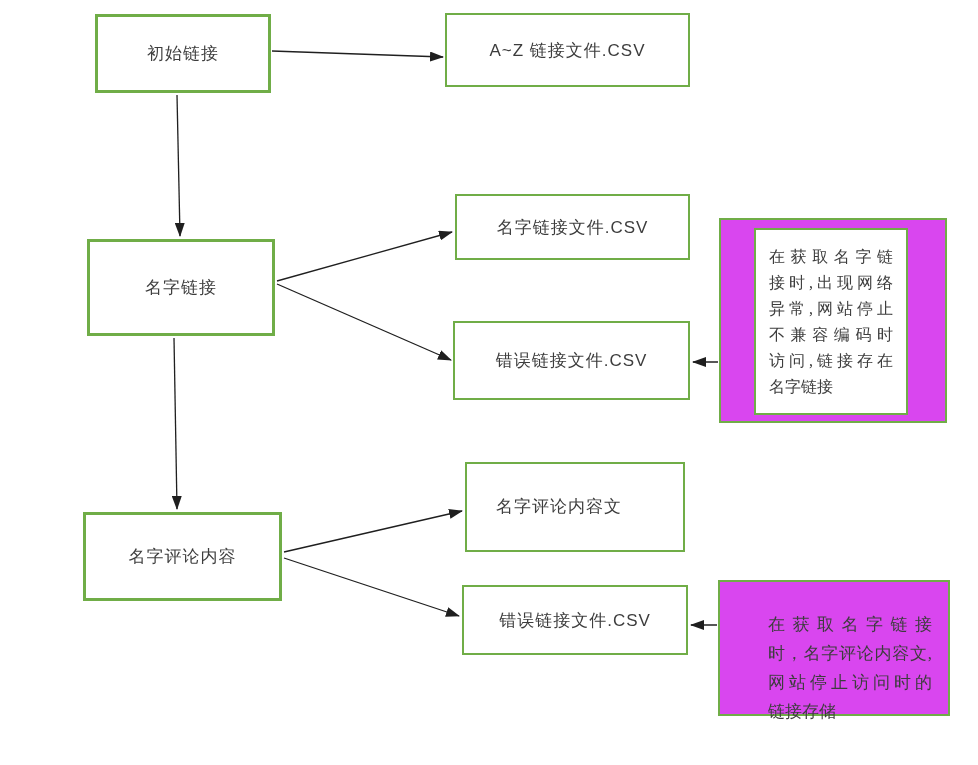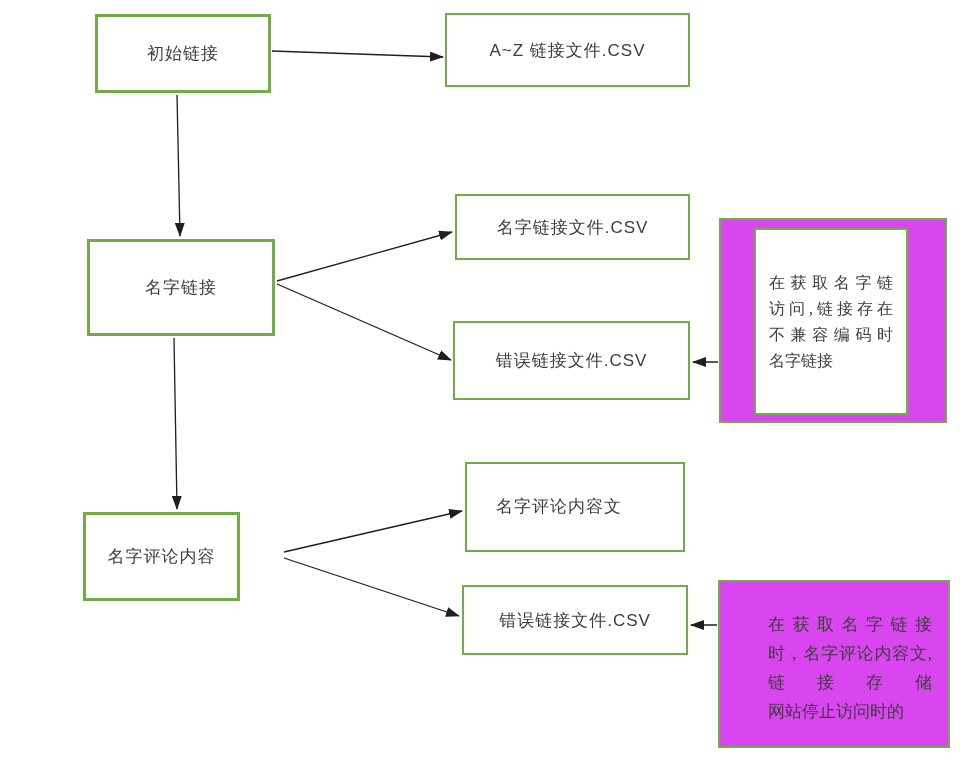--- a/index.html
+++ b/index.html
@@ -109,21 +109,21 @@
   </svg>
 
   <div class="box thick" style="left:95px; top:14px; width:176px; height:79px;">
     <span>初始链接</span>
   </div>
 
   <div class="box thick" style="left:87px; top:239px; width:188px; height:97px;">
     <span>名字链接</span>
   </div>
 
-  <div class="box thick" style="left:83px; top:512px; width:157px; height:89px;">
+  <div class="box thick" style="left:83px; top:512px; width:199px; height:89px;">
     <span>名字评论内容</span>
   </div>
 
   <div class="box" style="left:445px; top:13px; width:245px; height:74px;">
     <span>A~Z 链接文件.CSV</span>
   </div>
 
   <div class="box" style="left:455px; top:194px; width:235px; height:66px;">
     <span>名字链接文件.CSV</span>
   </div>
@@ -139,29 +139,31 @@
   </div>
 
   <div class="box" style="left:462px; top:585px; width:226px; height:70px;">
     <span>错误链接文件.CSV</span>
   </div>
 
   <div class="note-outer" style="left:719px; top:218px; width:228px; height:205px;">
     <div class="note-inner" style="left:33px; top:8px; width:154px; height:187px;">
       <div class="note-lines">
           <div class="note-line">在获取名字链</div>
+          <div class="note-line">接时,出现网络</div>
+          <div class="note-line">异常,网站停止</div>
+          <div class="note-line">不兼容编码时</div>
           <div class="note-line">访问,链接存在</div>
-          <div class="note-line">不兼容编码时</div>
           <div class="note-line">名字链接</div>
         </div>
     </div>
   </div>
 
-  <div class="note-outer" style="left:718px; top:580px; width:232px; height:168px;">
+  <div class="note-outer" style="left:718px; top:580px; width:232px; height:136px;">
     <div class="note-lines note-bottom-text">
         <div class="note-line">在获取名字链接</div>
         <div class="note-line">时，名字评论内容文,</div>
+        <div class="note-line">网站停止访问时的</div>
         <div class="note-line">链接存储</div>
-        <div class="note-line">网站停止访问时的</div>
       </div>
   </div>
 
 </div>
 
 </body></html>

